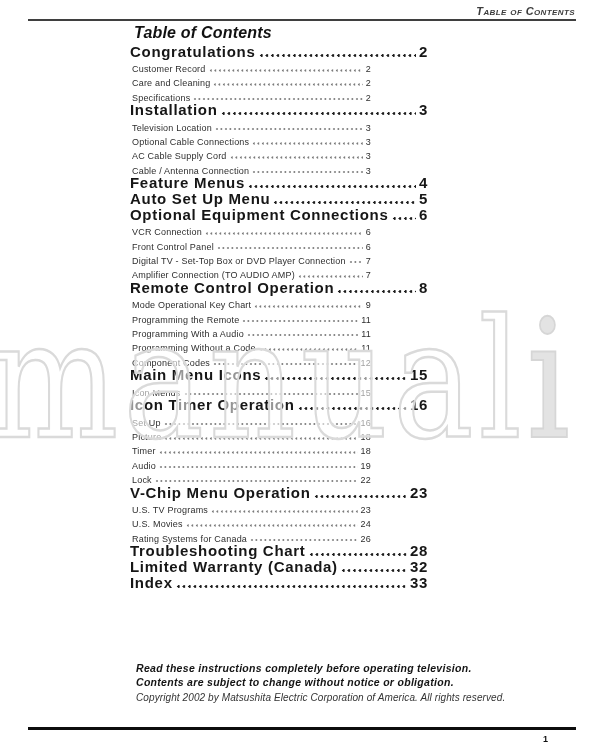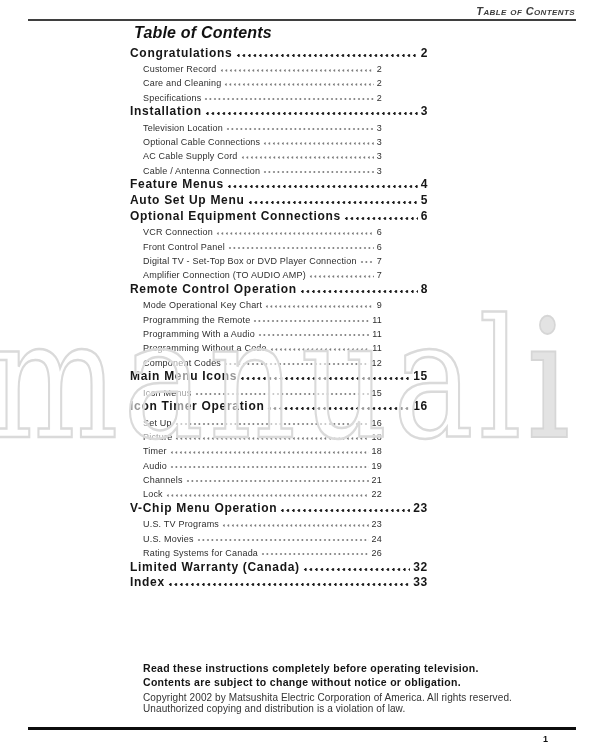--- a/index.html
+++ b/index.html
@@ -27,38 +27,38 @@
   .toc{
     position:absolute;left:130px;top:44px;width:298px;
   }
   .row{display:flex;align-items:flex-end;}
   .row .lbl{white-space:nowrap;}
   .row .leader{
     flex:1;margin:0 3px;height:3px;margin-bottom:3px;
     background-repeat:repeat-x;background-position:left bottom;
   }
   .row.main{
-    height:15.8px;font-weight:bold;font-size:12px;letter-spacing:.7px;color:#161616;
+    height:15.8px;font-weight:bold;font-size:15px;letter-spacing:.7px;color:#161616;
   }
   .row.main .leader{
     background-image:radial-gradient(circle at 2.5px 1.5px,#1d1d1d 1.15px,rgba(0,0,0,0) 1.5px);
     background-size:5.5px 3px;
   }
   .row.sub{
-    height:14.3px;width:239px;margin-left:13px;
+    height:14.3px;width:239px;margin-left:2px;
     font-size:9px;letter-spacing:.2px;color:#2e2e2e;
   }
   .row.sub .leader{
     height:2.5px;margin-bottom:2.5px;
     background-image:radial-gradient(circle at 2px 1.25px,#7b7b7b .8px,rgba(0,0,0,0) 1.1px);
     background-size:4.5px 2.5px;
   }
   .row .pg{white-space:nowrap;}
   
-  .notices{position:absolute;left:143px;top:662px;}
+  .notices{position:absolute;left:136px;top:662px;font-style:italic;}
   .notice-bold{font-weight:bold;font-size:10.5px;line-height:13.5px;color:#141414;letter-spacing:.3px;}
   .copyright{font-size:10px;line-height:11px;color:#333;margin-top:3px;letter-spacing:.1px;}
   
   .footer-rule{position:absolute;left:28px;top:727px;width:548px;height:3px;background:#0d0d0d;}
   .folio{position:absolute;left:543px;top:734px;font-weight:bold;font-size:9px;color:#111;}
   
   .watermark{
     position:absolute;left:-10px;top:298px;z-index:5;pointer-events:none;
     font-family:"DejaVu Serif","Liberation Serif",serif;
     font-size:165px;line-height:1;white-space:nowrap;letter-spacing:6px;
@@ -215,25 +215,20 @@
       <span class="lbl">Timer</span>
       <span class="leader"></span>
       <span class="pg">18</span>
     </div>
     <div class="row sub">
       <span class="lbl">Audio</span>
       <span class="leader"></span>
       <span class="pg">19</span>
     </div>
     <div class="row sub">
-      <span class="lbl">Channels</span>
-      <span class="leader"></span>
-      <span class="pg">21</span>
-    </div>
-    <div class="row sub">
       <span class="lbl">Lock</span>
       <span class="leader"></span>
       <span class="pg">22</span>
     </div>
     <div class="row main">
       <span class="lbl">V-Chip Menu Operation</span>
       <span class="leader"></span>
       <span class="pg">23</span>
     </div>
     <div class="row sub">
@@ -243,38 +238,42 @@
     </div>
     <div class="row sub">
       <span class="lbl">U.S. Movies</span>
       <span class="leader"></span>
       <span class="pg">24</span>
     </div>
     <div class="row sub">
       <span class="lbl">Rating Systems for Canada</span>
       <span class="leader"></span>
       <span class="pg">26</span>
+    </div>
+    <div class="row main">
+      <span class="lbl">Troubleshooting Chart</span>
+      <span class="leader"></span>
+      <span class="pg">28</span>
     </div>
     <div class="row main">
       <span class="lbl">Limited Warranty (Canada)</span>
       <span class="leader"></span>
       <span class="pg">32</span>
     </div>
     <div class="row main">
       <span class="lbl">Index</span>
       <span class="leader"></span>
       <span class="pg">33</span>
     </div>
   </div>
 
 <div class="notices">
   <div class="notice-bold">Read these instructions completely before operating television.</div>
   <div class="notice-bold">Contents are subject to change without notice or obligation.</div>
   <div class="copyright">
     <div>Copyright 2002 by Matsushita Electric Corporation of America. All rights reserved.</div>
-    <div>Unauthorized copying and distribution is a violation of law.</div>
   </div>
 </div>
 
 <div class="footer-rule"></div>
 <div class="folio">1</div>
 
 <div class="watermark"><span class="wm-outline">manual</span><span class="wm-filled">i</span></div>
 
 </body></html>

